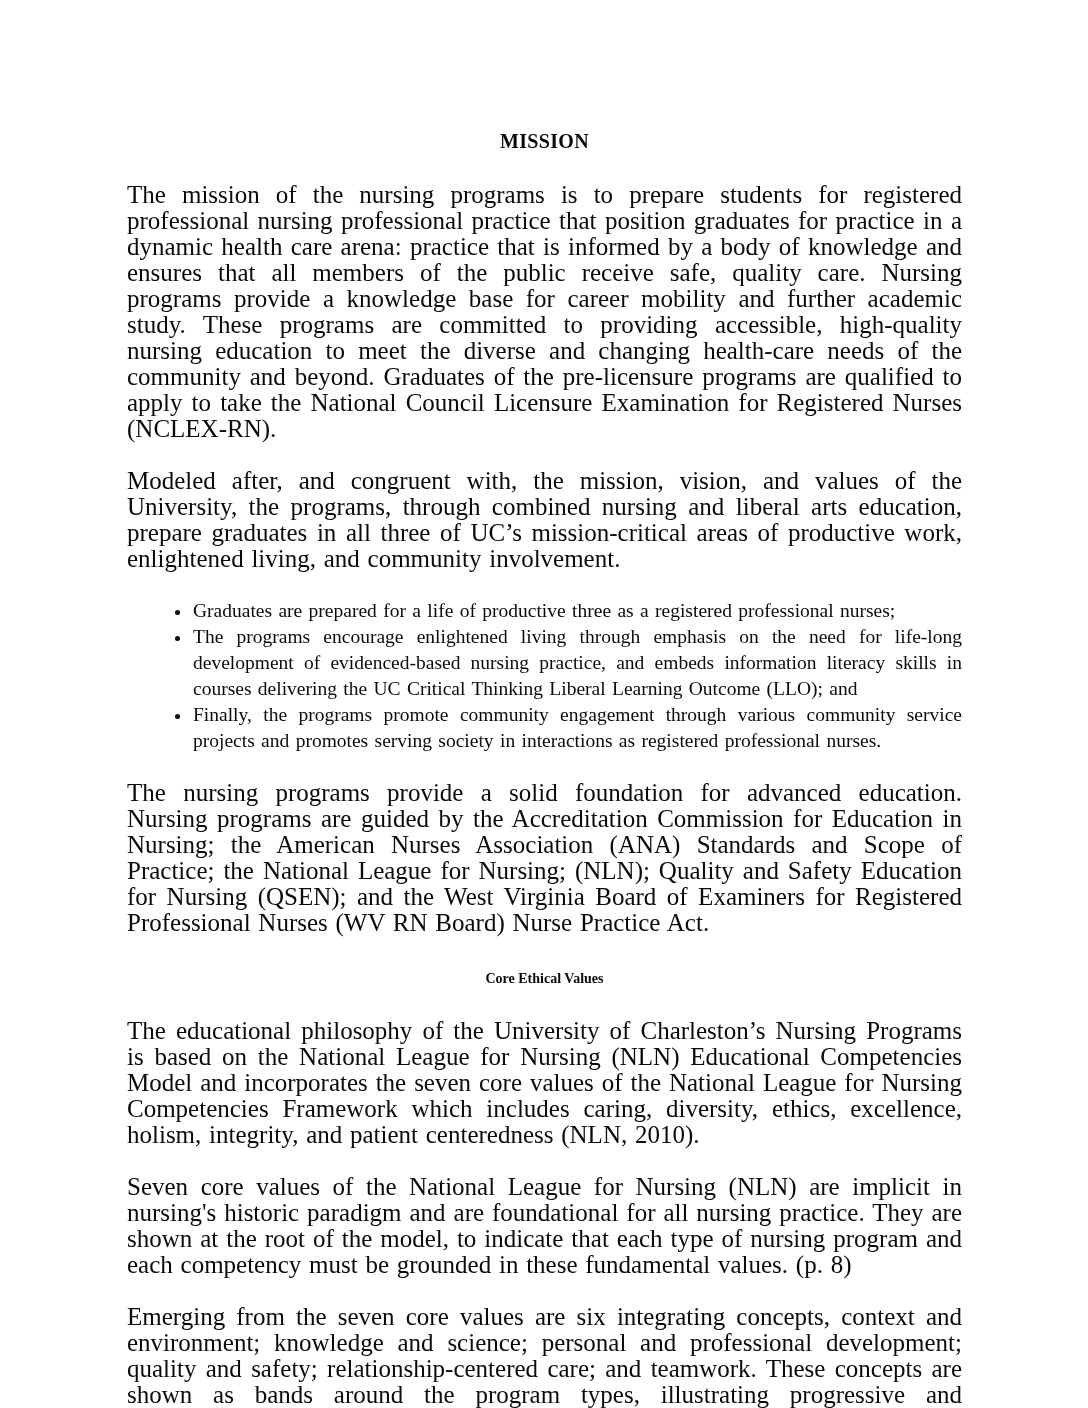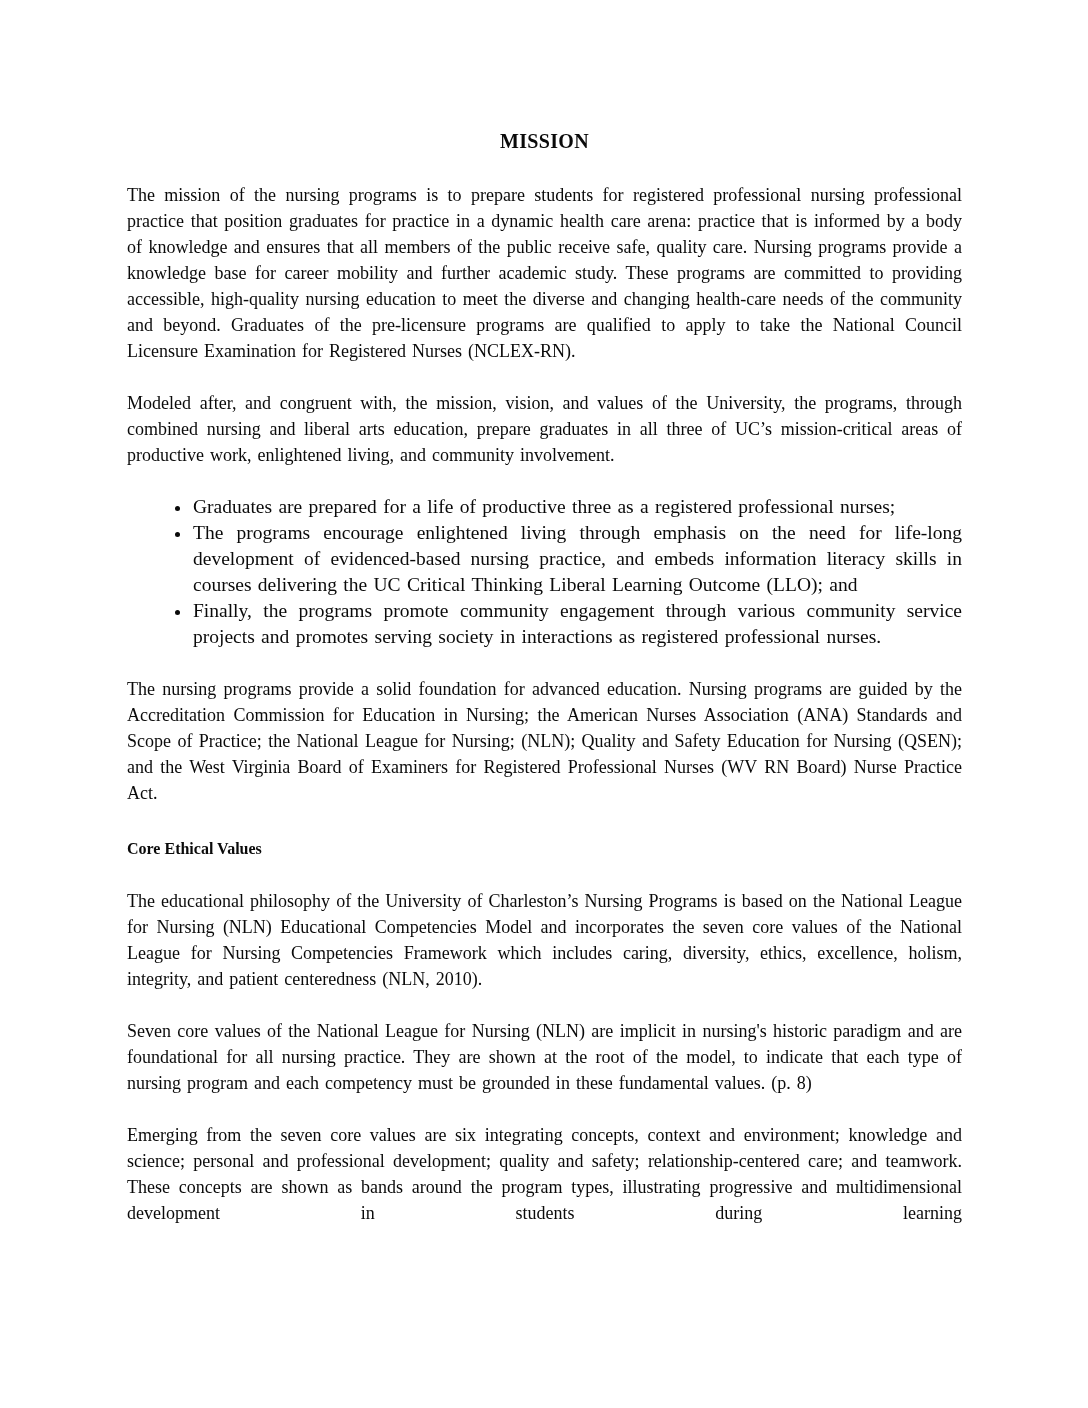--- a/index.html
+++ b/index.html
@@ -23,35 +23,35 @@
   }
   .doc-title {
     font-size: 20px;
     line-height: 22px;
     font-weight: bold;
     text-align: center;
     letter-spacing: 0.3px;
     margin: 0 0 30px 0;
   }
   .para {
-    font-size: 18px;
+    font-size: 25px;
     line-height: 26px;
     text-align: justify;
     margin: 26px 0;
     word-spacing: 1.5px;
   }
   .para.justify-last {
     text-align-last: justify;
     -moz-text-align-last: justify;
   }
   .section-heading {
-    font-size: 16px;
+    font-size: 14px;
     line-height: 26px;
     font-weight: bold;
-    text-align: left;
+    text-align: center;
     margin: 30px 0 26px 0;
   }
   ul.bullet-list {
     margin: 26px 0;
     padding-left: 64px;
     list-style: disc outside;
   }
   ul.bullet-list li {
     font-size: 19.5px;
     line-height: 26px;

